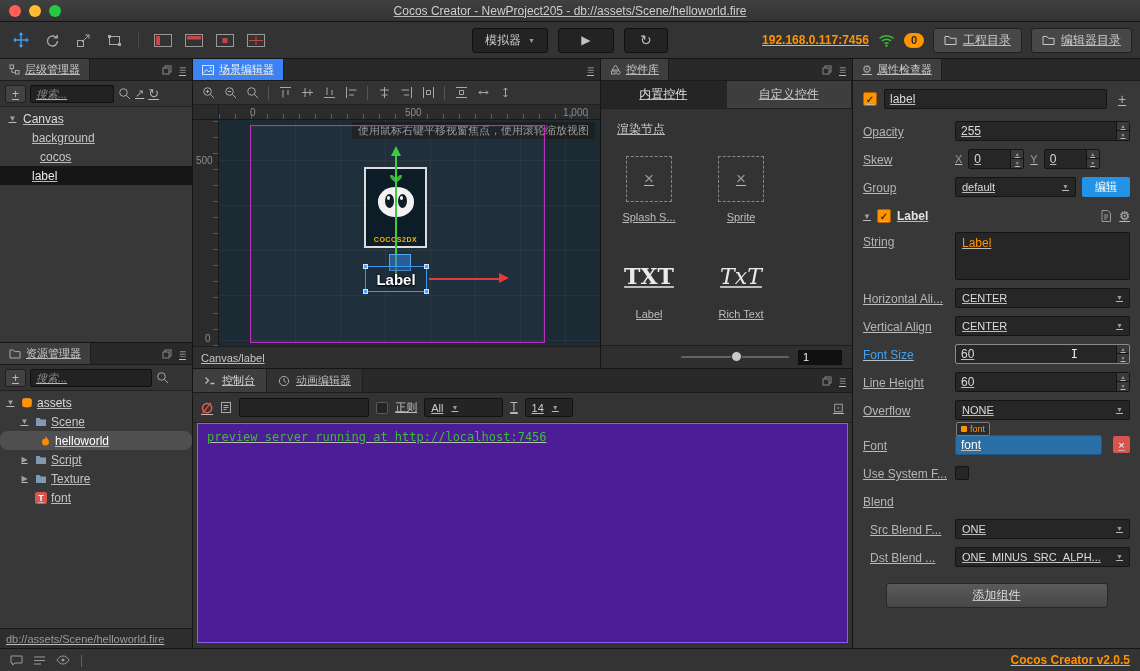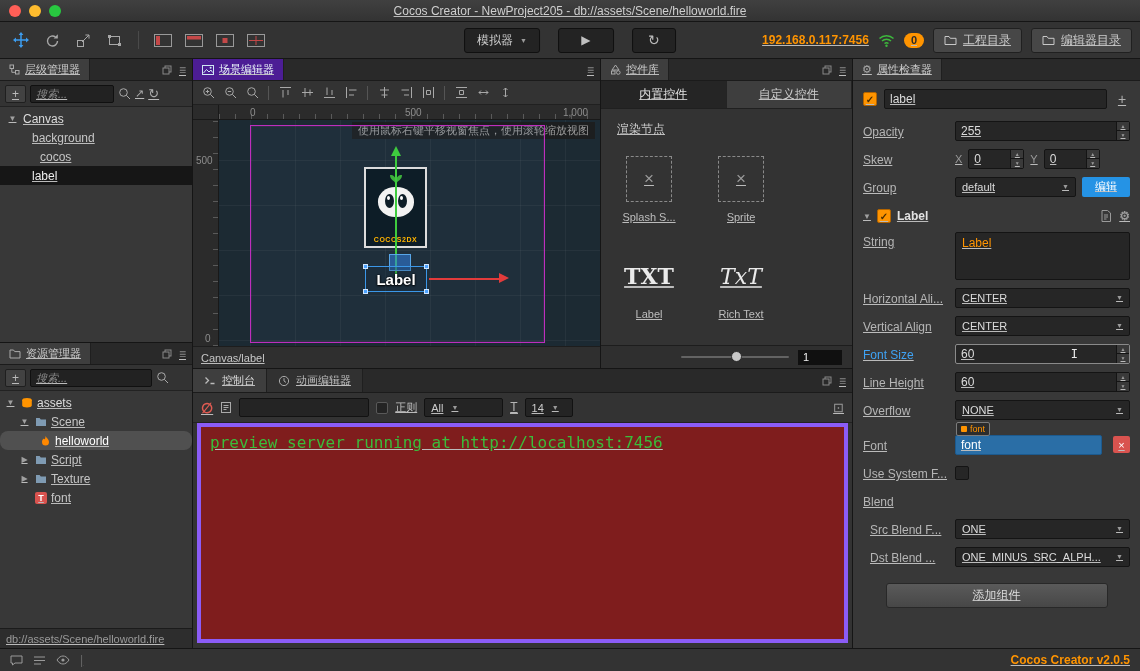--- a/index.html
+++ b/index.html
@@ -13,42 +13,42 @@
 .traffic { position:absolute; left:9px; top:5px; display:flex; gap:8px; }
 .light { width:12px; height:12px; border-radius:50%; }
 .light.red{background:#ff5f57}.light.yellow{background:#febc2e}.light.green{background:#28c840}
 .title-text { font-size:12px; color:#cfcfcf; }
 
 
 .toolbar { height:37px; background:#333; border-bottom:1px solid #151515;
   display:flex; align-items:center; padding:0 8px; gap:5px; position:relative; }
 .tbtn { height:26px; min-width:26px; display:flex; align-items:center; justify-content:center; border-radius:3px; color:#a8a8a8; }
 .tb-sep { width:1px; height:18px; background:#4a4a4a; margin:0 6px; }
-.tb-center { position:absolute; left:50%; transform:translateX(-50%); display:flex; gap:18px; align-items:center; }
+.tb-center { position:absolute; left:50%; transform:translateX(-50%); display:flex; gap:10px; align-items:center; }
 .dark-btn { background:#232323; border:1px solid #101010; color:#ccc; height:25px; padding:0 12px;
   border-radius:3px; display:flex; gap:7px; align-items:center; font-size:12px; }
 .dark-btn .car { font-size:7px; color:#999; }
 .play-glyph { color:#c0c0c0; font-size:12px; }
 .tb-right { margin-left:auto; display:flex; align-items:center; gap:9px; }
 .ip { color:#ff9400; font-weight:bold; }
 .badge { background:#ff9400; color:#2a2a2a; border-radius:8px; padding:0 7px; height:15px; line-height:15px; font-weight:bold; font-size:11px; }
 .dir-btn { background:#474747; border:1px solid #202020; border-radius:3px; height:25px; padding:0 10px;
   display:flex; align-items:center; gap:6px; color:#ccc; font-size:12px; }
 
 
 .main { display:flex; height:589px; }
 .col-left { width:193px; display:flex; flex-direction:column; border-right:1px solid #151515; background:#be185d; }
 .col-center { flex:1; display:flex; flex-direction:column; min-width:0; }
 .center-top { height:309px; display:flex; }
 .inspector { width:288px; background:#383838; display:flex; flex-direction:column; border-left:1px solid #151515; }
 
 
 .ptabbar { height:22px; background:#292929; display:flex; align-items:stretch; border-bottom:1px solid #1b1b1b; flex-shrink:0; }
 .ptab { display:flex; align-items:center; gap:5px; padding:0 9px; background:#3e3e3e; font-size:11px; color:#ccc; border-right:1px solid #1f1f1f; }
-.ptab.blue { background:#4c1d95; color:#e8f2f8; }
+.ptab.blue { background:#3b82f6; color:#e8f2f8; }
 .ptab-icons { margin-left:auto; display:flex; gap:7px; padding-right:6px; align-items:center; color:#8a8a8a; font-size:12px; }
 .ptoolbar { height:26px; background:#333; display:flex; align-items:center; gap:4px; padding:0 5px; border-bottom:1px solid #222; flex-shrink:0; }
 .mini-btn { min-width:21px; height:18px; background:#424242; border:1px solid #1f1f1f; border-radius:2px;
   color:#bbb; display:flex; align-items:center; justify-content:center; font-size:12px; }
 .search { height:18px; background:#222; border:1px solid #101010; border-radius:2px; color:#ccc; font-size:11px; padding:0 5px; font-family:inherit; }
 input::placeholder { color:#8a8a8a; font-style:italic; }
 .ic { display:inline-flex; align-items:center; justify-content:center; }
 
 
 .tree { flex:1; overflow:hidden; padding-top:2px; background:#383838; }
@@ -124,22 +124,22 @@
 .console-panel { flex:1; display:flex; flex-direction:column; border-top:1px solid #151515; background:#333; min-height:0; }
 .console-tabbar { height:24px; background:#292929; display:flex; align-items:stretch; border-bottom:1px solid #1b1b1b; flex-shrink:0; }
 .ctab { display:flex; align-items:center; gap:6px; padding:0 11px; font-size:11px; color:#bdbdbd; background:#313131; border-right:1px solid #1f1f1f; }
 .ctab.active { background:#3e3e3e; color:#dcdcdc; }
 .console-toolbar { height:30px; display:flex; align-items:center; gap:7px; padding:0 8px; border-bottom:1px solid #222; flex-shrink:0; }
 .clear-ic { color:#e05b52; font-size:14px; font-weight:bold; }
 .cinput { width:130px; height:19px; background:#242424; border:1px solid #121212; border-radius:2px; color:#ccc; font-family:inherit; padding:0 5px; }
 .cchk { width:12px; height:12px; background:#242424; border:1px solid #595959; border-radius:2px; }
 .csel { height:19px; background:#242424; border:1px solid #121212; border-radius:2px; display:flex; align-items:center; gap:8px; padding:0 6px; color:#ccc; font-size:11px; }
 .csel .car { font-size:7px; color:#999; }
-.console-out { flex:1; background:#7f1d1d; margin:0 4px 5px; border:4px solid #8b5cf6;
-  font-family:"DejaVu Sans Mono", monospace; font-size:16px; color:#3bbc3b; padding:6px 9px; overflow:hidden; }
+.console-out { flex:1; background:#4c1d95; margin:0 4px 5px; border:1px solid #8b5cf6;
+  font-family:"DejaVu Sans Mono", monospace; font-size:12px; color:#3bbc3b; padding:6px 9px; overflow:hidden; }
 
 
 .ibody { flex:1; padding:8px 10px; overflow:hidden; }
 .irow { display:flex; align-items:center; margin-bottom:7px; min-height:21px; }
 .irow.top { align-items:flex-start; }
 .ilabel { width:92px; font-size:12px; color:#b5b5b5; flex-shrink:0; padding-top:3px; }
 .ilabel.blue { color:#3fa3f5; }
 .ilabel.ind { padding-left:7px; }
 .ictrl { flex:1; display:flex; align-items:center; gap:6px; position:relative; min-width:0; }
 .ifield { display:flex; align-items:stretch; background:#262626; border:1px solid #141414; border-radius:2px; height:20px; flex:1; min-width:0; }

